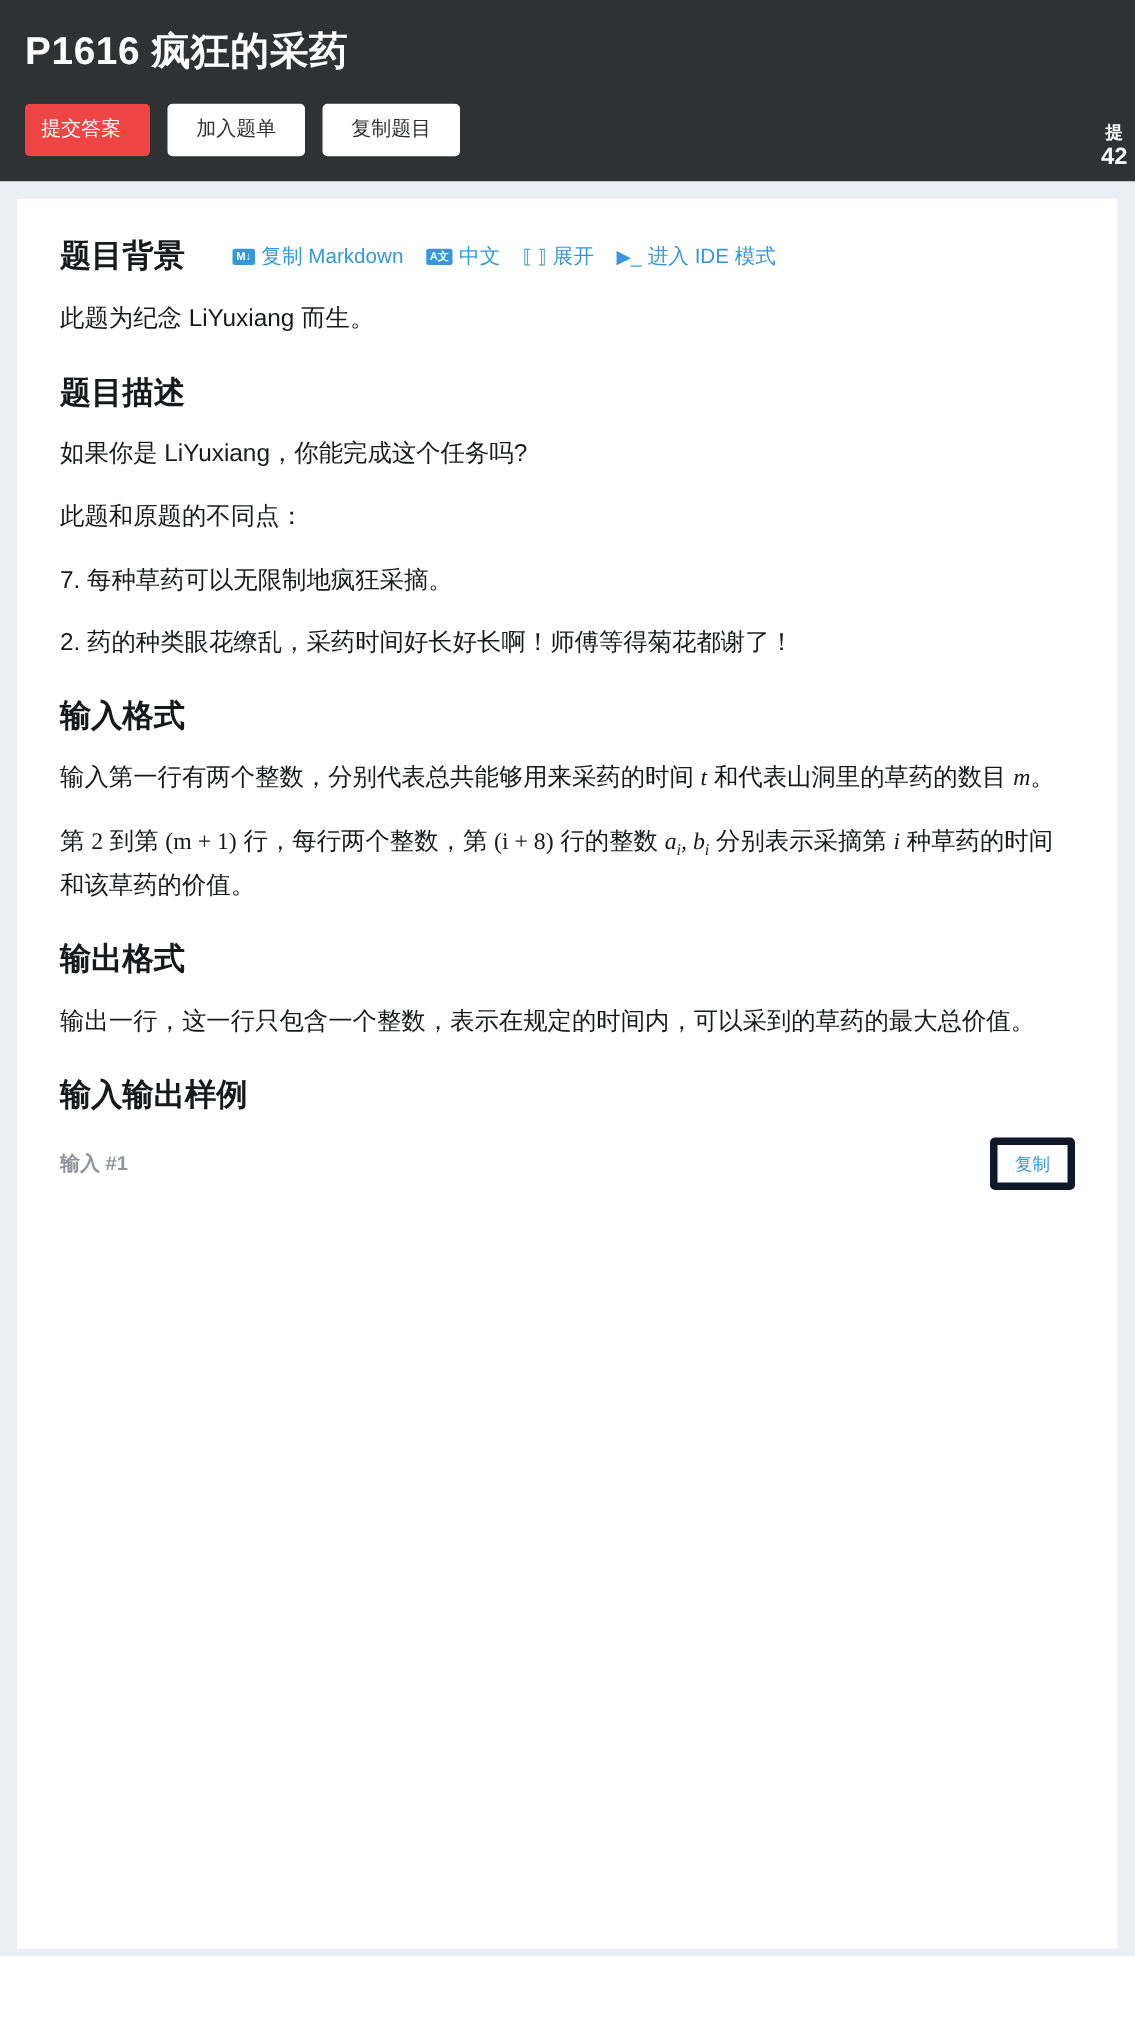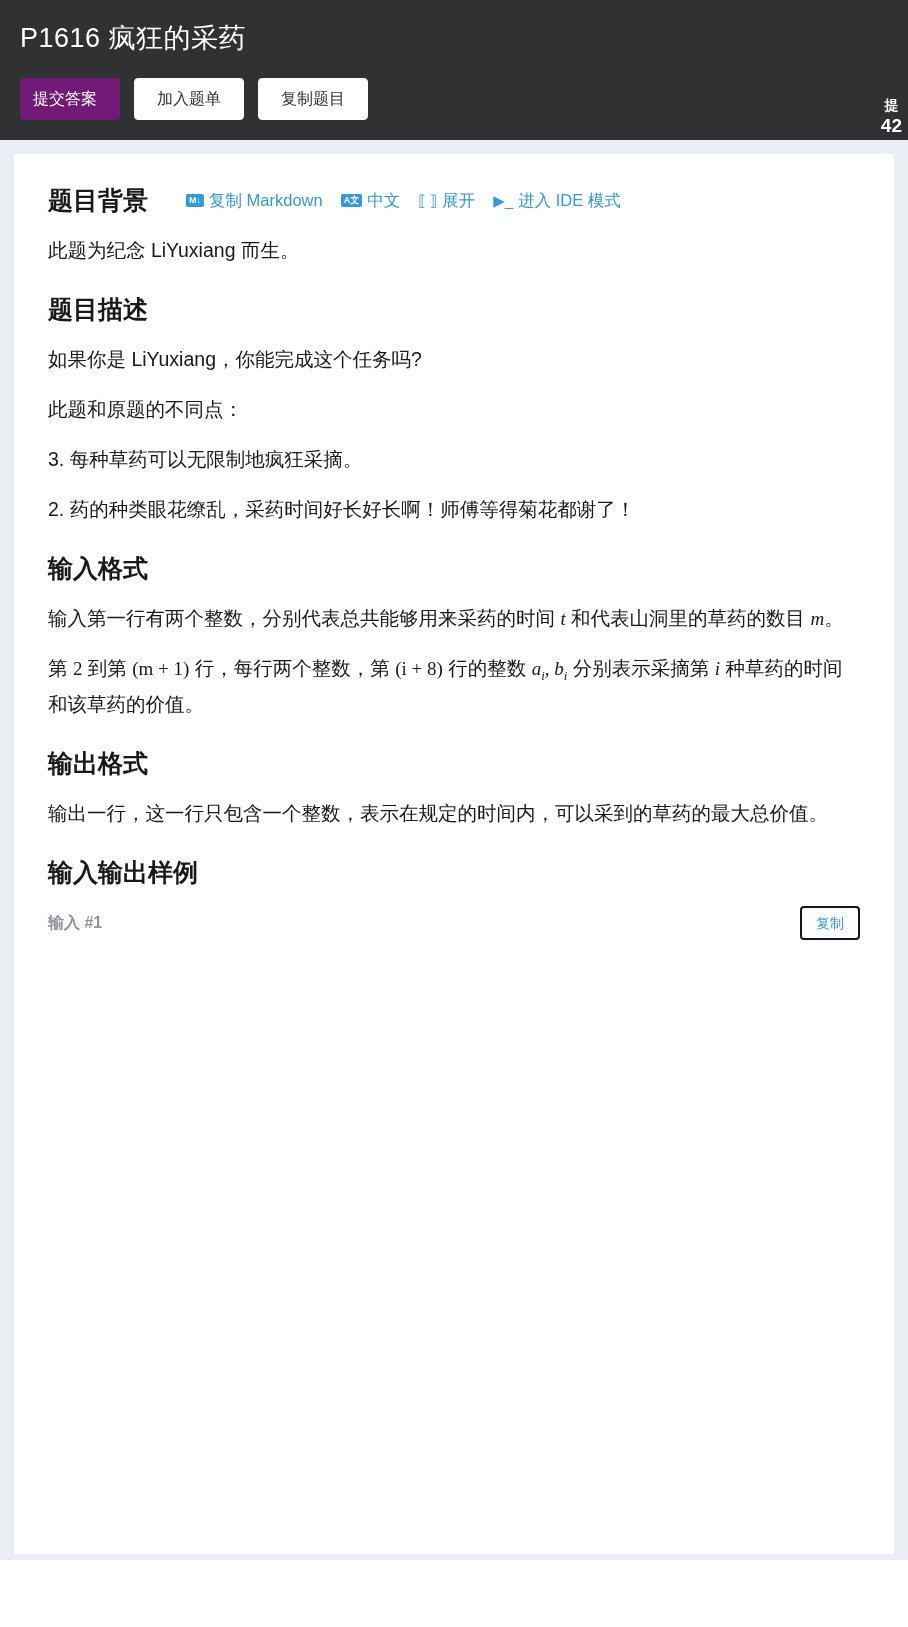--- a/index.html
+++ b/index.html
@@ -15,43 +15,43 @@
   }
 
   
   .header {
     background: #303133;
     color: #ffffff;
     padding: 18px 20px 20px 20px;
     position: relative;
   }
   .problem-title {
-    font-size: 27px;
-    font-weight: normal;
+    font-size: 31px;
+    font-weight: bold;
     letter-spacing: 0.5px;
     margin: 4px 0 24px 0;
     line-height: 1.2;
   }
   .btn-row {
     display: flex;
     gap: 14px;
     align-items: center;
   }
   .btn {
     font-size: 16px;
     padding: 12px 22px;
     border-radius: 4px;
     border: 1px solid transparent;
     cursor: pointer;
     font-family: "Liberation Sans", sans-serif;
     line-height: 1;
     white-space: nowrap;
   }
   .btn-primary {
-    background: #701a75;
+    background: #ef4444;
     color: #ffffff;
     padding-left: 12px;
   }
   .btn-default {
     background: #ffffff;
     color: #303133;
     border: 1px solid #ffffff;
   }
   .header-stat {
     position: absolute;
@@ -171,21 +171,21 @@
   }
   .sample-label {
     font-size: 16px;
     font-weight: bold;
     color: #909399;
   }
   .copy-btn {
     font-size: 14px;
     color: #3498db;
     background: #ffffff;
-    border: 2px solid #0f172a;
+    border: 6px solid #0f172a;
     border-radius: 4px;
     padding: 8px 14px;
     cursor: pointer;
     font-family: "Liberation Sans", sans-serif;
     line-height: 1;
   }
   .code-block {
     background: #f5f7fa;
     border: 1px solid #e4e7ed;
     border-radius: 4px;
@@ -241,21 +241,21 @@
       </div>
     </div>
 
     <p class="para">此题为纪念 LiYuxiang 而生。</p>
 
     <div class="section-head">
       <h2 class="sec-title">题目描述</h2>
     </div>
     <p class="para">如果你是 LiYuxiang，你能完成这个任务吗?</p>
     <p class="para">此题和原题的不同点：</p>
-    <p class="para">3. 每种草药可以无限制地疯狂采摘。</p>
+    <p class="para">7. 每种草药可以无限制地疯狂采摘。</p>
     <p class="para">2. 药的种类眼花缭乱，采药时间好长好长啊！师傅等得菊花都谢了！</p>
 
     <div class="section-head">
       <h2 class="sec-title">输入格式</h2>
     </div>
     <p class="para"><span>输入第一行有两个整数，分别代表总共能够用来采药的时间 </span><span class="mathvar">t</span><span> 和代表山洞里的草药的数目 </span><span class="mathvar">m</span><span>。</span></p>
 
     <p class="para"><span>第 </span><span class="mathnum">2</span><span> 到第 </span><span class="mathnum">(m + 1)</span><span> 行，每行两个整数，第 </span><span class="mathnum">(i + 8)</span><span> 行的整数 </span><span class="mathsub"><i>a</i><sub>i</sub>, <i>b</i><sub>i</sub></span><span> 分别表示采摘第 </span><span class="mathvar">i</span><span> 种草药的时间和该草药的价值。</span></p>
 
     <div class="section-head">

